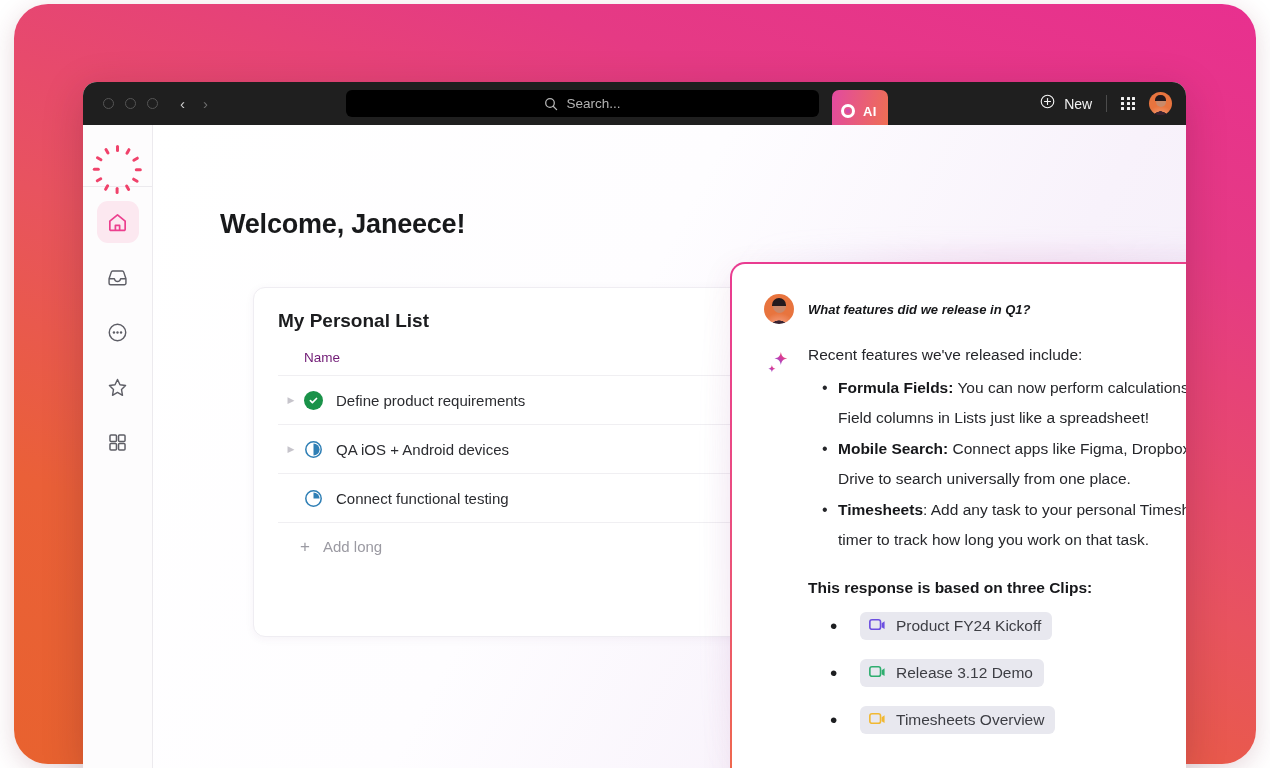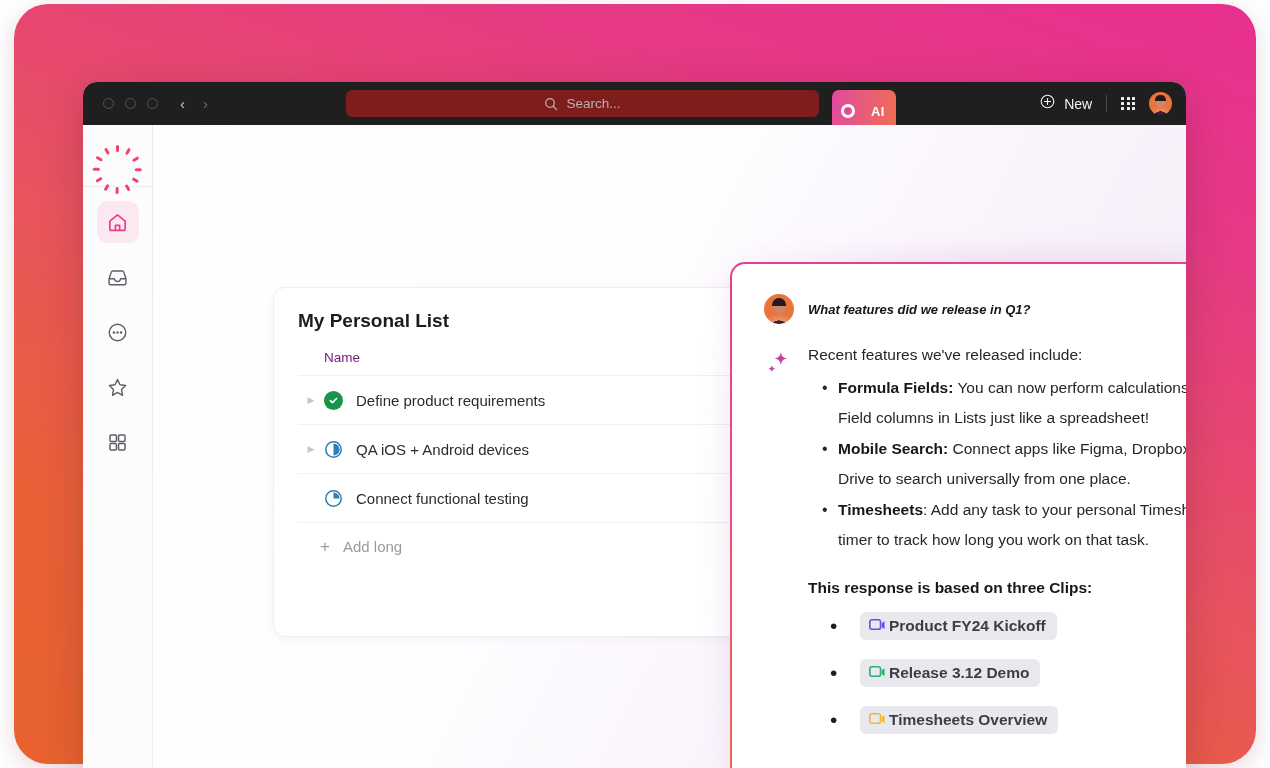--- a/index.html
+++ b/index.html
@@ -44,34 +44,34 @@
   .traffic { display: flex; gap: 11px; align-items: center; margin-left: 6px; }
   .dot { width: 11px; height: 11px; border-radius: 50%; border: 1.3px solid #555; }
   .navarrows { display: flex; gap: 18px; margin-left: 22px; align-items: center; }
   .navarrow { color: #cfcfcf; font-size: 15px; line-height: 1; user-select: none; }
   .navarrow.dim { color: #6e6e6e; }
 
   .searchbar {
     position: absolute;
     left: 263px; top: 8px;
     width: 473px; height: 27px;
-    background: #7f1d1d;
+    background: #000000;
     border-radius: 6px;
     display: flex; align-items: center; justify-content: center;
     gap: 8px;
   }
   .searchbar .sq { display:flex; }
   .search-text { color: #b3b3b3; font-size: 13.5px; }
 
   .ai-btn {
     position: absolute; left: 749px; top: 8px;
     height: 42px; padding: 0 11px 0 9px;
     border-radius: 7px;
     background: linear-gradient(100deg, #e24aa0 0%, #ef6f52 100%);
-    display: flex; align-items: center; gap: 16px;
+    display: flex; align-items: center; gap: 8px;
     cursor: pointer;
   }
   .ai-btn .ring {
     width: 14px; height: 14px; border-radius: 50%;
     border: 3px solid #fff;
     background: radial-gradient(circle, #d44ba8 0%, #d44ba8 40%, transparent 41%);
   }
   .ai-btn .lbl { color: #fff; font-size: 13px; font-weight: 700; letter-spacing: .3px; }
 
   .tb-right {
@@ -123,21 +123,21 @@
   .rail-btn.active { background: #fce8f0; }
 
   .content { position: relative; flex: 1; background: linear-gradient(118deg,#ffffff 0%,#fefdff 42%,#f8f2fb 72%,#f3eef9 100%); }
 
   .welcome {
     position: absolute; left: 67px; top: 84px;
     font-size: 27px; font-weight: 700; color: #18191b; letter-spacing: -.2px;
   }
 
   .listcard {
-    position: absolute; left: 120px; top: 162px;
+    position: absolute; left: 100px; top: 162px;
     width: 570px; height: 350px;
     background: #fff; border-radius: 12px;
     border: 1px solid #efedf2;
     box-shadow: 0 2px 10px rgba(70,40,90,0.05);
     padding: 22px 24px 0 24px;
   }
   .listcard h2 { font-size: 19px; font-weight: 700; color: #1b1c1e; margin-bottom: 18px; }
   .col-head { font-size: 13.5px; color: #701a75; padding-left: 26px; padding-bottom: 10px; }
   .row {
     display: flex; align-items: center; gap: 0;
@@ -223,25 +223,24 @@
   ul.clips li {
     position: relative; display: flex; align-items: center;
     height: 38px; margin-bottom: 9px;
   }
   ul.clips li::before {
     content: "•"; position: absolute; left: 0; top: 50%;
     transform: translateY(-52%);
     color: #1d1e21; font-size: 21px;
   }
   .chip {
-    display: inline-flex; align-items: center; gap: 3px;
+    display: inline-flex; align-items: center; gap: 10px;
     background: #e8e8ef; border-radius: 6px;
     padding: 5px 11px 5px 9px; cursor: pointer;
     margin-left: 30px;
-    font-weight: bold;
   }
   .chip .ctext { font-size: 15.5px; color: #3d3e44; }
 </style>
 </head>
 <body>
 
 <div class="stage">
   <div class="backdrop"></div>
 
   <div class="window">
@@ -354,20 +353,21 @@
               <rect x="13.2" y="3.4" width="7.4" height="7.4" rx="1.2" stroke="#5e5e66" stroke-width="1.7"></rect>
               <rect x="3.4" y="13.2" width="7.4" height="7.4" rx="1.2" stroke="#5e5e66" stroke-width="1.7"></rect>
               <rect x="13.2" y="13.2" width="7.4" height="7.4" rx="1.2" stroke="#5e5e66" stroke-width="1.7"></rect>
             </svg>
           </div>
         </div>
       </div>
 
       <div class="content">
 
+        <div class="welcome">Welcome, Janeece!</div>
 
         <div class="listcard">
           <h2>My Personal List</h2>
           <div class="col-head">Name</div>
 
           <div class="row">
             <span class="caret">▶</span>
             <span class="statusicon">
               <span class="check">
                 <svg width="11" height="11" viewBox="0 0 12 12" fill="none">

